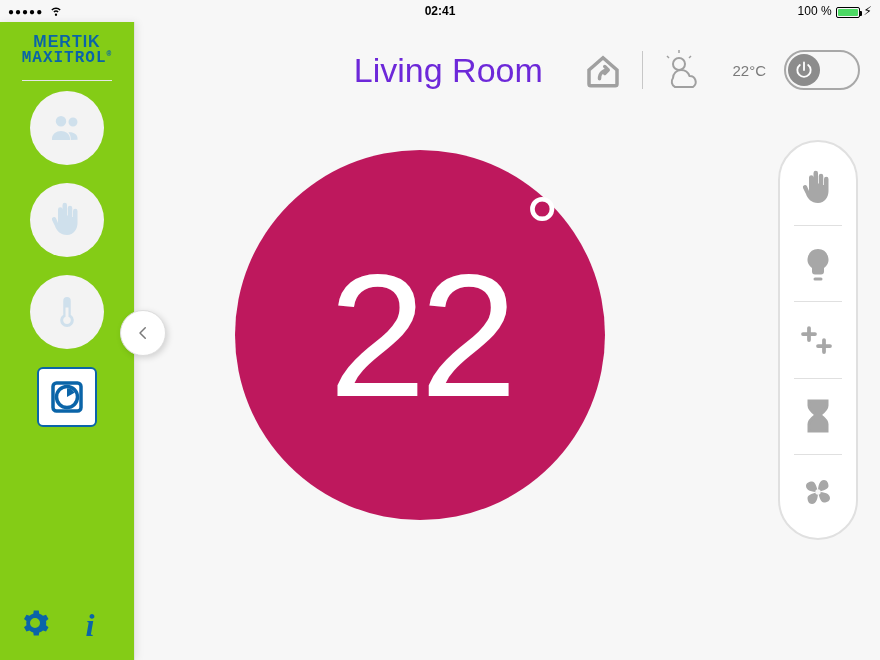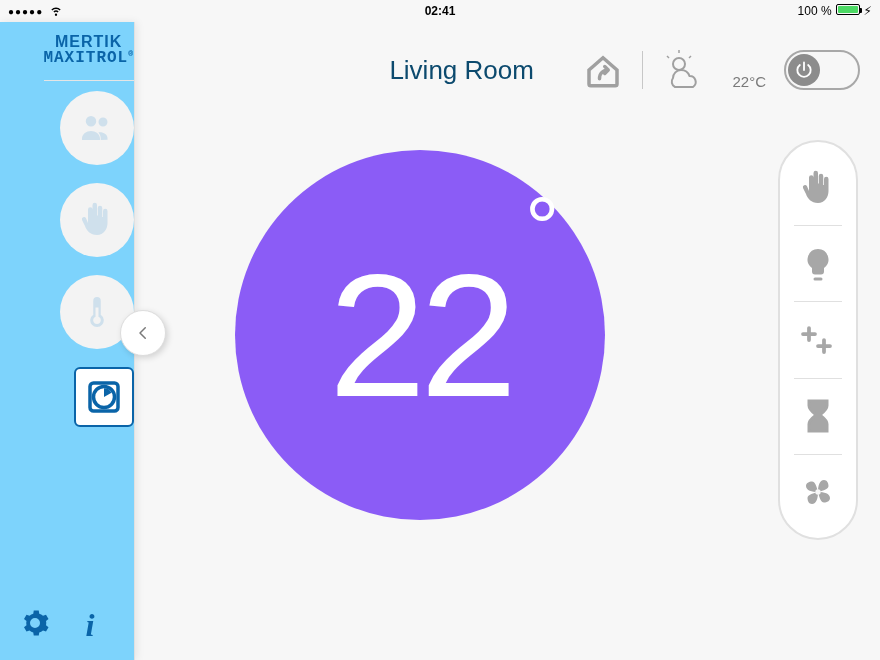--- a/index.html
+++ b/index.html
@@ -4,58 +4,58 @@
 <style>
   * { box-sizing: border-box; margin: 0; padding: 0; }
   html, body { width: 880px; height: 660px; font-family: -apple-system, "Helvetica Neue", Arial, sans-serif; background: #f7f7f7; overflow: hidden; }
 
   
   .statusbar { position: absolute; top: 0; left: 0; right: 0; height: 22px; display: flex; align-items: center; justify-content: space-between; padding: 0 8px; font-size: 12px; color: #000; }
   .status-left { display: flex; align-items: center; gap: 6px; }
   .dots { font-size: 10px; letter-spacing: 1px; }
   .wifi { font-size: 12px; }
   .status-center { position: absolute; left: 50%; transform: translateX(-50%); font-weight: 600; }
-  .status-right { display: flex; align-items: flex-start; gap: 4px; }
+  .status-right { display: flex; align-items: flex-end; gap: 4px; }
   .battery { width: 24px; height: 11px; border: 1px solid #000; border-radius: 2px; position: relative; }
   .battery::after { content: ""; position: absolute; right: -3px; top: 3px; width: 2px; height: 5px; background: #000; border-radius: 0 1px 1px 0; }
   .battery-fill { position: absolute; left: 1px; top: 1px; bottom: 1px; width: 20px; background: #4cd964; border-radius: 1px; }
 
   
-  .sidebar { position: absolute; left: 0; top: 22px; width: 135px; height: 638px; background: #7dd3fc; border-right: 1px solid #e0e0e0; box-shadow: 2px 0 8px rgba(0,0,0,0.08); display: flex; flex-direction: column; align-items: flex-end; padding-top: 12px; }
+  .sidebar { position: absolute; left: 0; top: 22px; width: 135px; height: 638px; background: #84cc16; border-right: 1px solid #e0e0e0; box-shadow: 2px 0 8px rgba(0,0,0,0.08); display: flex; flex-direction: column; align-items: center; padding-top: 12px; }
   .brand { color: #0a64a8; font-weight: 800; font-size: 16px; letter-spacing: 1px; line-height: 1; text-align: center; }
   .brand .line1 { display:block; }
   .brand .line2 { display:block;font-family:Liberation Mono, monospace; }
   .brand sup { font-size: 8px; }
   .brand-divider { width: 90px; height: 1px; background: #e5e5e5; margin: 14px 0 10px; }
 
   .side-item { width: 74px; height: 74px; border-radius: 50%; background: #f3f3f3; display: flex; align-items: center; justify-content: center; margin-bottom: 18px; position: relative; }
   .side-item svg { width: 36px; height: 36px; }
   .side-item.active { width: 60px; height: 60px; border-radius: 6px; background: #fff; border: 2px solid #0a64a8; }
   .side-item.active svg { width: 42px; height: 42px; }
 
   .sidebar-bottom { margin-top: auto; width: 100%; padding: 0 20px 18px; display: flex; align-items: center; gap: 28px; }
   .sidebar-bottom svg { width: 30px; height: 30px; }
 
   
   .handle { position: absolute; left: 120px; top: 310px; width: 46px; height: 46px; border-radius: 50%; background: #fff; border: 1px solid #ddd; box-shadow: 2px 2px 6px rgba(0,0,0,0.15); display: flex; align-items: center; justify-content: center; z-index: 5; }
   .handle svg { width: 18px; height: 18px; }
 
   
   .header { position: absolute; top: 40px; left: 150px; right: 20px; height: 60px; display: flex; align-items: center; }
-  .room-title { position: absolute; left: 50%; transform: translateX(-80%); font-size: 26px; color: #0c4a6e; }
+  .room-title { position: absolute; left: 50%; transform: translateX(-80%); font-size: 34px; color: #6d28d9; }
   .header-right { position: absolute; right: 0; display: flex; align-items: center; gap: 18px; }
   .hdr-icon { display: flex; align-items: center; justify-content: center; }
   .vline { width: 1px; height: 38px; background: #c7c7c7; }
-  .weather { display: flex; align-items: flex-end; gap: 21px; color: #7a7a7a; font-size: 15px; }
+  .weather { display: flex; align-items: center; gap: 21px; color: #7a7a7a; font-size: 15px; }
   .toggle { width: 76px; height: 40px; border-radius: 20px; border: 2px solid #a8a8a8; position: relative; }
   .toggle-knob { position: absolute; left: 2px; top: 2px; width: 32px; height: 32px; border-radius: 50%; background: #8c8c8c; display:flex; align-items:center; justify-content:center; }
   .toggle-knob svg { width: 20px; height: 20px; }
 
   
-  .dial { position: absolute; left: 235px; top: 150px; width: 370px; height: 370px; border-radius: 50%; background: #8b5cf6; display: flex; align-items: center; justify-content: center; }
+  .dial { position: absolute; left: 235px; top: 150px; width: 370px; height: 370px; border-radius: 50%; background: #be185d; display: flex; align-items: center; justify-content: center; }
   .dial-text { color: #fff; font-weight: 400; font-size: 175px; line-height: 1; position: relative; letter-spacing: -6px; }
   .dial-deg { position: absolute; top: 178px; left: 525px; color: #fff; font-size: 86px; }
 
   
   .rightpanel { position: absolute; right: 22px; top: 140px; width: 80px; height: 400px; border: 2px solid #e0e0e0; border-radius: 40px; background: #fff; display: flex; flex-direction: column; align-items: center; justify-content: space-around; padding: 18px 0; }
   .rp-item { width: 100%; display: flex; align-items: center; justify-content: center; }
   .rp-item svg { width: 36px; height: 36px; }
   .rp-divider { width: 48px; height: 1px; background: #e0e0e0; }
 
   .muted { fill: #cfe0ec; }

